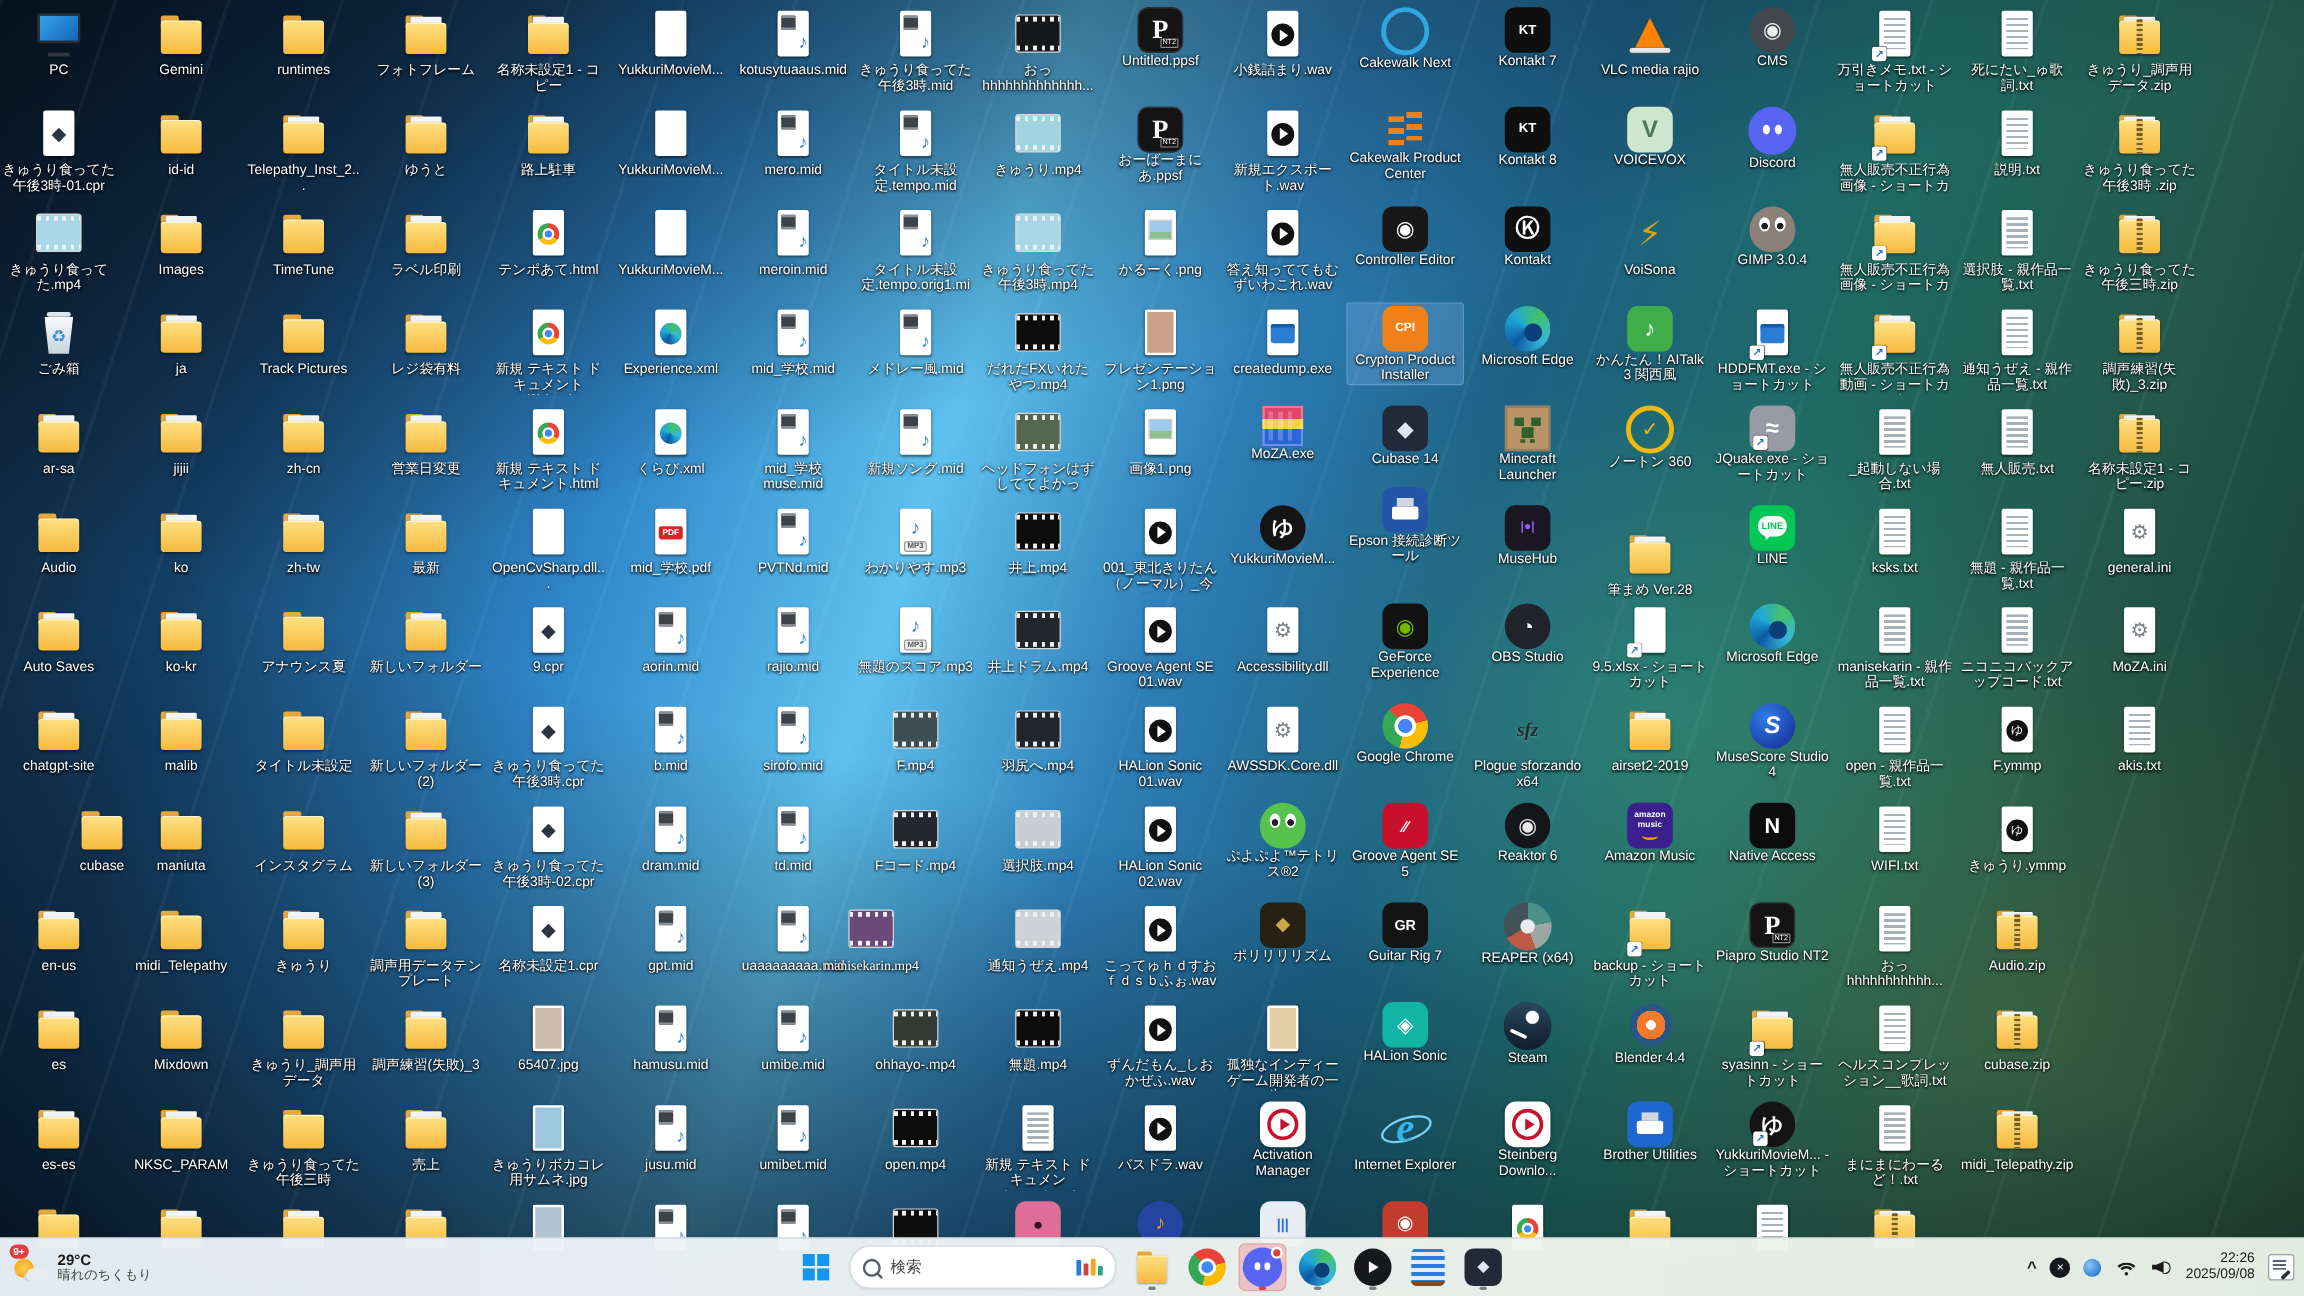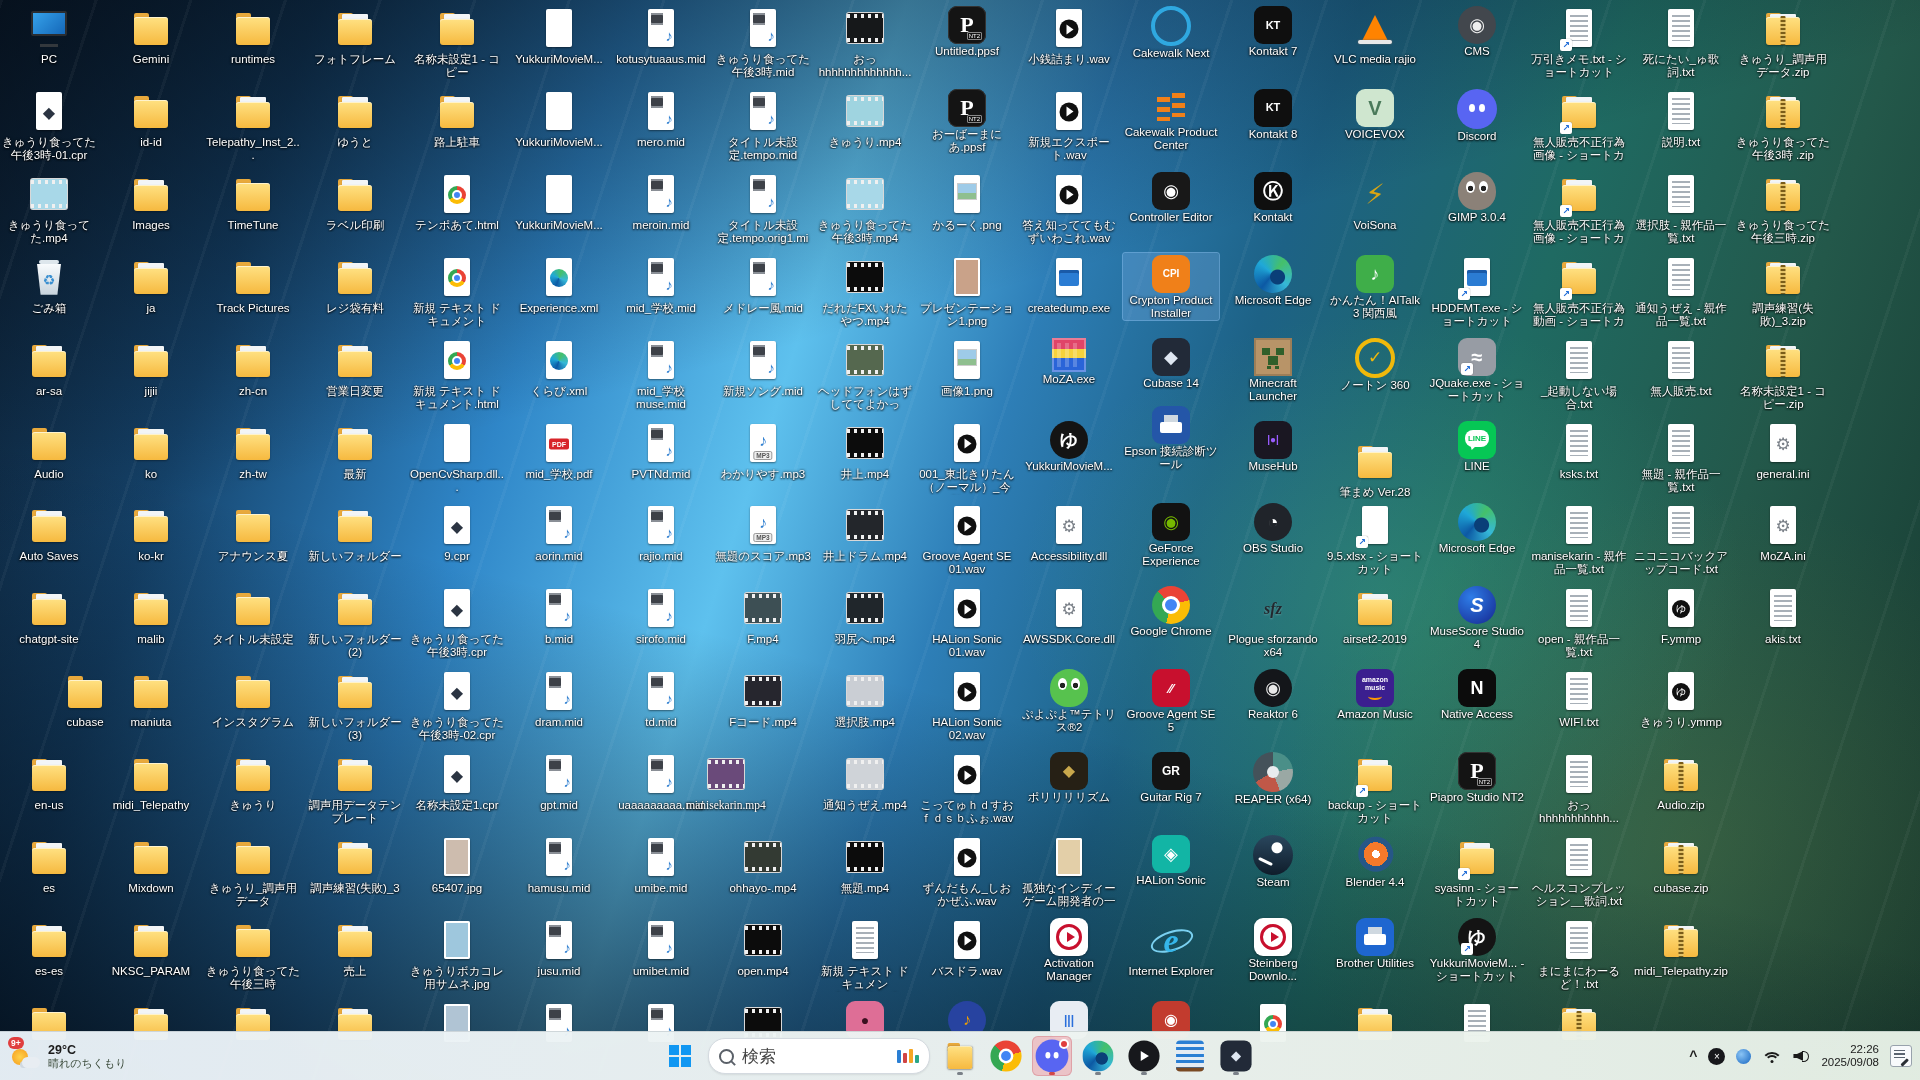--- a/index.html
+++ b/index.html
@@ -116,21 +116,21 @@
 .badge{position:absolute;top:-4px;left:-2px;background:#e03e3e;color:#fff;font-size:8.5px;border-radius:7px;padding:1px 3px;font-weight:bold;z-index:2}
 .temp{font-size:12.5px;color:#1a1a1a;font-weight:bold;line-height:14px}
 .cond{font-size:11px;color:#3a4a3a;line-height:13px}
 .center{position:absolute;left:662px;top:0;height:48px;display:flex;align-items:center;gap:10px}
 .startbtn{width:36px;height:36px;border-radius:5px;display:flex;align-items:center;justify-content:center}
 .winlogo{display:grid;grid-template-columns:10px 10px;gap:2px}
 .winlogo i{width:10px;height:10px;background:#1197f2}
 .search{width:200px;height:34px;background:#fff;border:1px solid #d4dae0;border-radius:17px;display:flex;align-items:center;padding:0 10px;gap:8px;box-shadow:0 1px 2px rgba(0,0,0,.08)}
 .mag{width:11px;height:11px;border:2px solid #5a6068;border-radius:50%;position:relative;flex:none}
 .mag::after{content:"";position:absolute;width:6px;height:2px;background:#5a6068;transform:rotate(45deg);right:-4px;bottom:-2px}
-.stext{color:#444;font-size:17px;flex:1}
+.stext{color:#444;font-size:13px;flex:1}
 .sdeco{display:flex;gap:2px;align-items:flex-end}
 .sdeco i{width:4px;border-radius:1px}
 .sd1{height:13px;background:#2a7fd4}.sd2{height:10px;background:#d04444}.sd3{height:14px;background:#f5a623}.sd4{height:8px;background:#2aa787}
 .tapps{display:flex;gap:6px;align-items:center}
 .tapp{position:relative;width:40px;height:40px;border-radius:6px;display:flex;align-items:center;justify-content:center}
 .tapp .ic{transform:scale(.82)}
 .tapp.act{background:rgba(238,160,170,.55);box-shadow:inset 0 0 0 1px rgba(200,100,110,.35)}
 .tapp .dot{position:absolute;bottom:1px;left:50%;transform:translateX(-50%);width:6px;height:3px;border-radius:2px;background:#7a8088}
 .tapp.act .dot{background:#d04848}
 .nbadge{position:absolute;right:3px;top:3px;width:10px;height:10px;background:#e03e3e;border-radius:50%;border:2px solid #fff;box-sizing:border-box;z-index:2}

